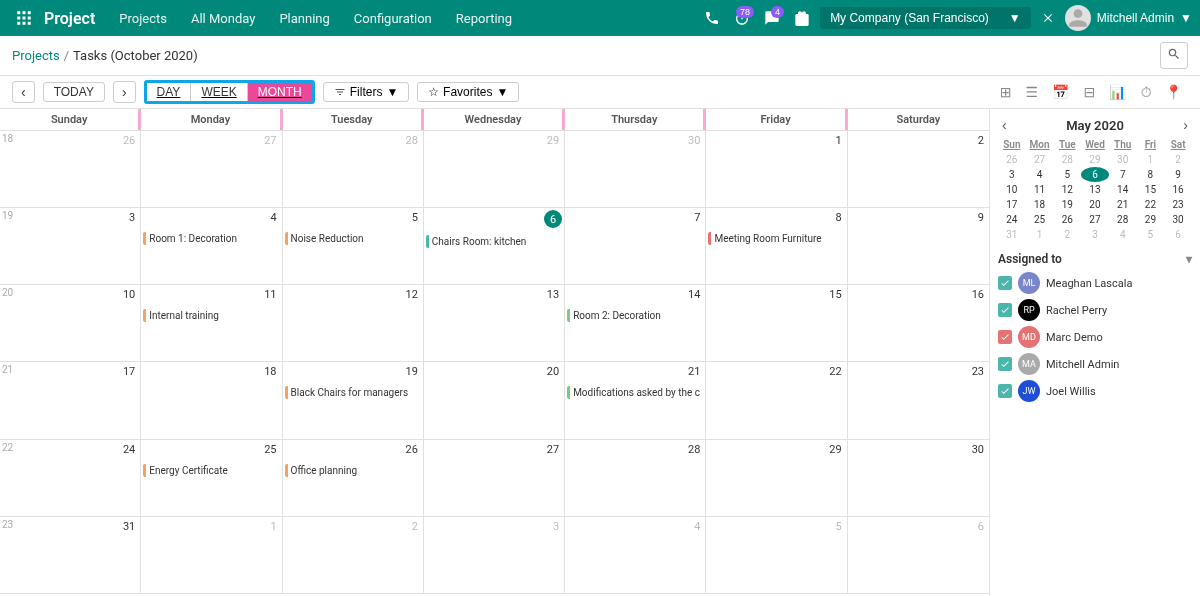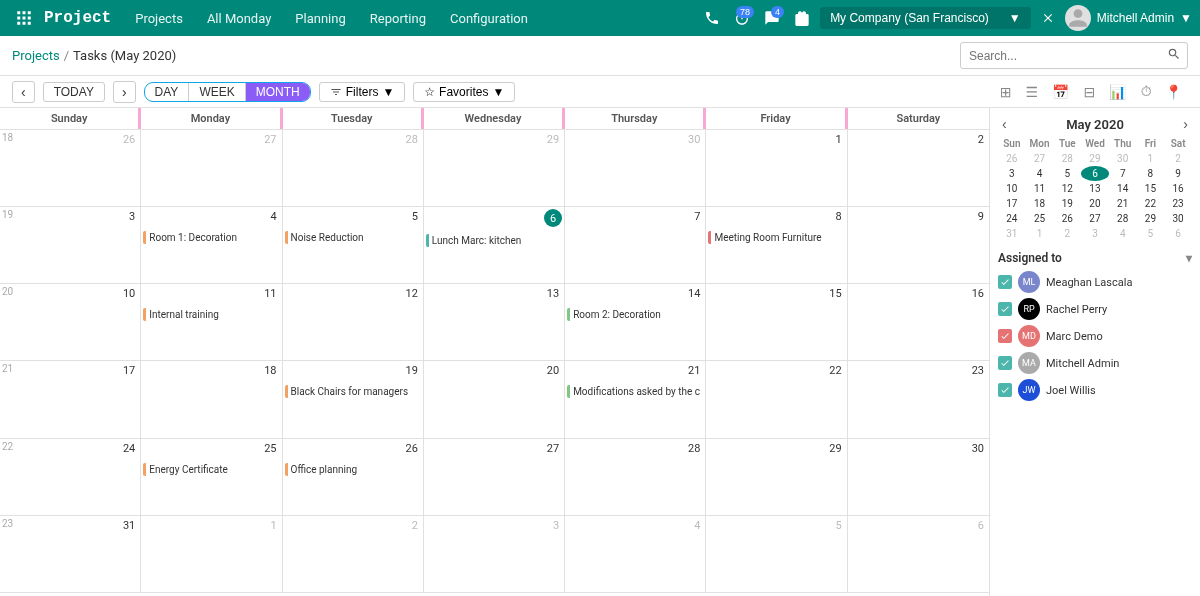--- a/index.html
+++ b/index.html
@@ -10,26 +10,26 @@
       background: #00897b;
       color: #fff;
       display: flex;
       align-items: center;
       height: 36px;
       padding: 0 8px;
       gap: 0;
     }
     .nav-grid-icon { display: flex; align-items: center; justify-content: center; width: 32px; height: 36px; cursor: pointer; }
     .nav-grid-icon svg { width: 18px; height: 18px; fill: #fff; }
-    .nav-title { font-size: 16px; font-weight: 600; color: #fff; padding: 0 12px 0 4px; font-family: Liberation Mono, monospace; }
+    .nav-title { font-size: 16px; font-weight: 600; color: #fff; padding: 0 12px 0 4px; }
     .nav-links { display: flex; gap: 0; flex: 1; }
     .nav-link { color: #fff; text-decoration: none; padding: 0 12px; font-size: 13px; height: 36px; display: flex; align-items: center; opacity: 0.9; cursor: pointer; }
     .nav-right { display: flex; align-items: center; gap: 6px; margin-left: auto; }
     .nav-icon-btn { background: none; border: none; color: #fff; cursor: pointer; display: flex; align-items: center; position: relative; padding: 4px; }
-    .badge { background: #3b82f6; color: #fff; border-radius: 10px; font-size: 9px; padding: 1px 4px; position: absolute; top: 0; right: 0; }
+    .badge { background: #8b5cf6; color: #fff; border-radius: 10px; font-size: 9px; padding: 1px 4px; position: absolute; top: 0; right: 0; }
     .company-btn { background: rgba(0,0,0,0.15); border: none; color: #fff; padding: 4px 10px; border-radius: 3px; cursor: pointer; font-size: 12px; display: flex; align-items: center; gap: 20px; }
     .user-btn { background: none; border: none; color: #fff; cursor: pointer; font-size: 12px; display: flex; align-items: center; gap: 6px; }
     .user-avatar { width: 26px; height: 26px; border-radius: 50%; background: #e0e0e0; overflow: hidden; display: flex; align-items: center; justify-content: center; }
 
     
     .breadcrumb-bar {
       display: flex;
       align-items: center;
       justify-content: space-between;
       padding: 6px 12px;
@@ -47,24 +47,24 @@
     .controls-bar {
       display: flex;
       align-items: center;
       padding: 4px 12px;
       background: #fff;
       border-bottom: 1px solid #e0e0e0;
       gap: 8px;
     }
     .nav-arrow { background: none; border: 1px solid #ccc; color: #333; cursor: pointer; padding: 2px 8px; border-radius: 3px; font-size: 14px; }
     .today-btn { background: none; border: 1px solid #ccc; color: #333; cursor: pointer; padding: 2px 10px; border-radius: 3px; font-size: 12px; }
-    .period-btns { display: flex; border: 1px solid #0ea5e9; border-radius: 9px; overflow: hidden; }
+    .period-btns { display: flex; border: 3px solid #0ea5e9; border-radius: 3px; overflow: hidden; text-decoration: underline; }
     .period-btn { background: none; border: none; border-right: 1px solid #ccc; padding: 2px 10px; cursor: pointer; font-size: 12px; color: #333; }
     .period-btn:last-child { border-right: none; }
-    .period-btn.active { background: #8b5cf6; color: #fff; }
+    .period-btn.active { background: #ec4899; color: #fff; }
     .filter-btn { background: none; border: 1px solid #ccc; padding: 2px 10px; border-radius: 3px; cursor: pointer; font-size: 12px; display: flex; align-items: center; gap: 4px; }
     .view-icons { display: flex; gap: 4px; margin-left: auto; }
     .view-icon-btn { background: none; border: none; cursor: pointer; color: #888; padding: 3px 5px; border-radius: 3px; font-size: 14px; }
     .view-icon-btn.active { color: #00897b; }
 
     
     .main-layout {
       display: flex;
       height: calc(596px - 36px - 38px - 34px);
     }
@@ -153,21 +153,21 @@
     }
     .mini-cal-header {
       display: flex;
       align-items: center;
       justify-content: space-between;
       margin-bottom: 4px;
     }
     .mini-cal-title { font-size: 13px; font-weight: 600; color: #333; }
     .mini-nav { background: none; border: none; cursor: pointer; color: #555; font-size: 14px; padding: 0 4px; }
     .mini-cal-grid { display: grid; grid-template-columns: repeat(7, 1fr); text-align: center; }
-    .mini-cal-dh { font-size: 10px; color: #888; padding: 2px 0; font-weight: 600; }
+    .mini-cal-dh { font-size: 10px; color: #888; padding: 2px 0; font-weight: 600; text-decoration: underline; }
     .mini-cal-day { font-size: 10px; padding: 2px 1px; color: #333; cursor: pointer; border-radius: 50%; }
     .mini-cal-day.other { color: #bbb; }
     .mini-cal-day.today-mini { background: #00897b; color: #fff; border-radius: 50%; }
     .section-label { font-size: 12px; font-weight: 600; color: #333; margin: 10px 0 6px 0; display: flex; align-items: center; justify-content: space-between; }
     .assigned-list { display: flex; flex-direction: column; gap: 5px; }
     .assigned-item { display: flex; align-items: center; gap: 6px; cursor: pointer; }
     .assigned-cb { width: 14px; height: 14px; background: #00897b; border-radius: 2px; display: flex; align-items: center; justify-content: center; }
     .assigned-cb.checked-teal { background: #4db6ac; }
     .assigned-cb.checked-red { background: #e57373; }
     .assigned-cb svg { width: 10px; height: 10px; fill: #fff; }
@@ -190,22 +190,22 @@
   <div class="nav-grid-icon">
     <svg viewBox="0 0 24 24">
         <path d="M3 3h4v4H3zm0 7h4v4H3zm0 7h4v4H3zm7-14h4v4h-4zm0 7h4v4h-4zm0 7h4v4h-4zm7-14h4v4h-4zm0 7h4v4h-4zm0 7h4v4h-4z"></path>
       </svg>
   </div>
   <span class="nav-title">Project</span>
   <div class="nav-links">
     <a class="nav-link">Projects</a>
     <a class="nav-link">All Monday</a>
     <a class="nav-link">Planning</a>
+    <a class="nav-link">Configuration</a>
     <a class="nav-link">Reporting</a>
-    <a class="nav-link">Configuration</a>
   </div>
   <div class="nav-right">
     <button class="nav-icon-btn">
       <svg width="16" height="16" viewBox="0 0 24 24" fill="white">
           <path d="M6.6 10.8c1.4 2.8 3.8 5.1 6.6 6.6l2.2-2.2c.3-.3.7-.4 1-.2 1.1.4 2.3.6 3.6.6.6 0 1 .4 1 1V20c0 .6-.4 1-1 1-9.4 0-17-7.6-17-17 0-.6.4-1 1-1h3.5c.6 0 1 .4 1 1 0 1.3.2 2.5.6 3.6.1.3 0 .7-.2 1L6.6 10.8z"></path>
         </svg>
     </button>
     <button class="nav-icon-btn" style="position:relative;">
       <svg width="16" height="16" viewBox="0 0 24 24" fill="white">
           <path d="M15 1H9v2h6V1zm-4 13h2V8h-2v6zm8.03-6.61l1.42-1.42c-.43-.51-.9-.99-1.41-1.41l-1.42 1.42C16.07 4.74 14.12 4 12 4c-4.97 0-9 4.03-9 9s4.02 9 9 9 9-4.03 9-9c0-2.12-.74-4.07-1.97-5.61zM12 20c-3.87 0-7-3.13-7-7s3.13-7 7-7 7 3.13 7 7-3.13 7-7 7z"></path>
@@ -241,24 +241,23 @@
       <span>Mitchell Admin</span>
       <span>▼</span>
     </button>
   </div>
 </nav>
 
 <div class="breadcrumb-bar">
   <div class="breadcrumb">
     <a>Projects</a>
     <span class="breadcrumb-sep">/</span>
-    <span class="breadcrumb-current">Tasks (May 2020)</span>
+    <span class="breadcrumb-current">Tasks (October 2020)</span>
   </div>
   <div class="search-bar">
-    <input type="text" placeholder="Search..." style="">
     <button class="search-btn">
       <svg width="14" height="14" viewBox="0 0 24 24" fill="#666">
           <path d="M15.5 14h-.79l-.28-.27A6.471 6.471 0 0 0 16 9.5 6.5 6.5 0 1 0 9.5 16c1.61 0 3.09-.59 4.23-1.57l.27.28v.79l5 4.99L20.49 19l-4.99-5zm-6 0C7.01 14 5 11.99 5 9.5S7.01 5 9.5 5 14 7.01 14 9.5 11.99 14 9.5 14z"></path>
         </svg>
     </button>
   </div>
 </div>
 
 <div class="controls-bar">
   <button class="nav-arrow">‹</button>
@@ -334,21 +333,21 @@
         <div class="cal-cell">
           <div class="cell-num">4</div>
           <div class="event-bar orange">Room 1: Decoration</div>
         </div>
         <div class="cal-cell">
           <div class="cell-num">5</div>
           <div class="event-bar orange">Noise Reduction</div>
         </div>
         <div class="cal-cell">
           <div class="cell-num today-badge">6</div>
-          <div class="event-bar blue">Lunch Marc: kitchen</div>
+          <div class="event-bar blue">Chairs Room: kitchen</div>
         </div>
         <div class="cal-cell">
           <div class="cell-num">7</div>
         </div>
         <div class="cal-cell">
           <div class="cell-num">8</div>
           <div class="event-bar red">Meeting Room Furniture</div>
         </div>
         <div class="cal-cell">
           <div class="cell-num">9</div>

